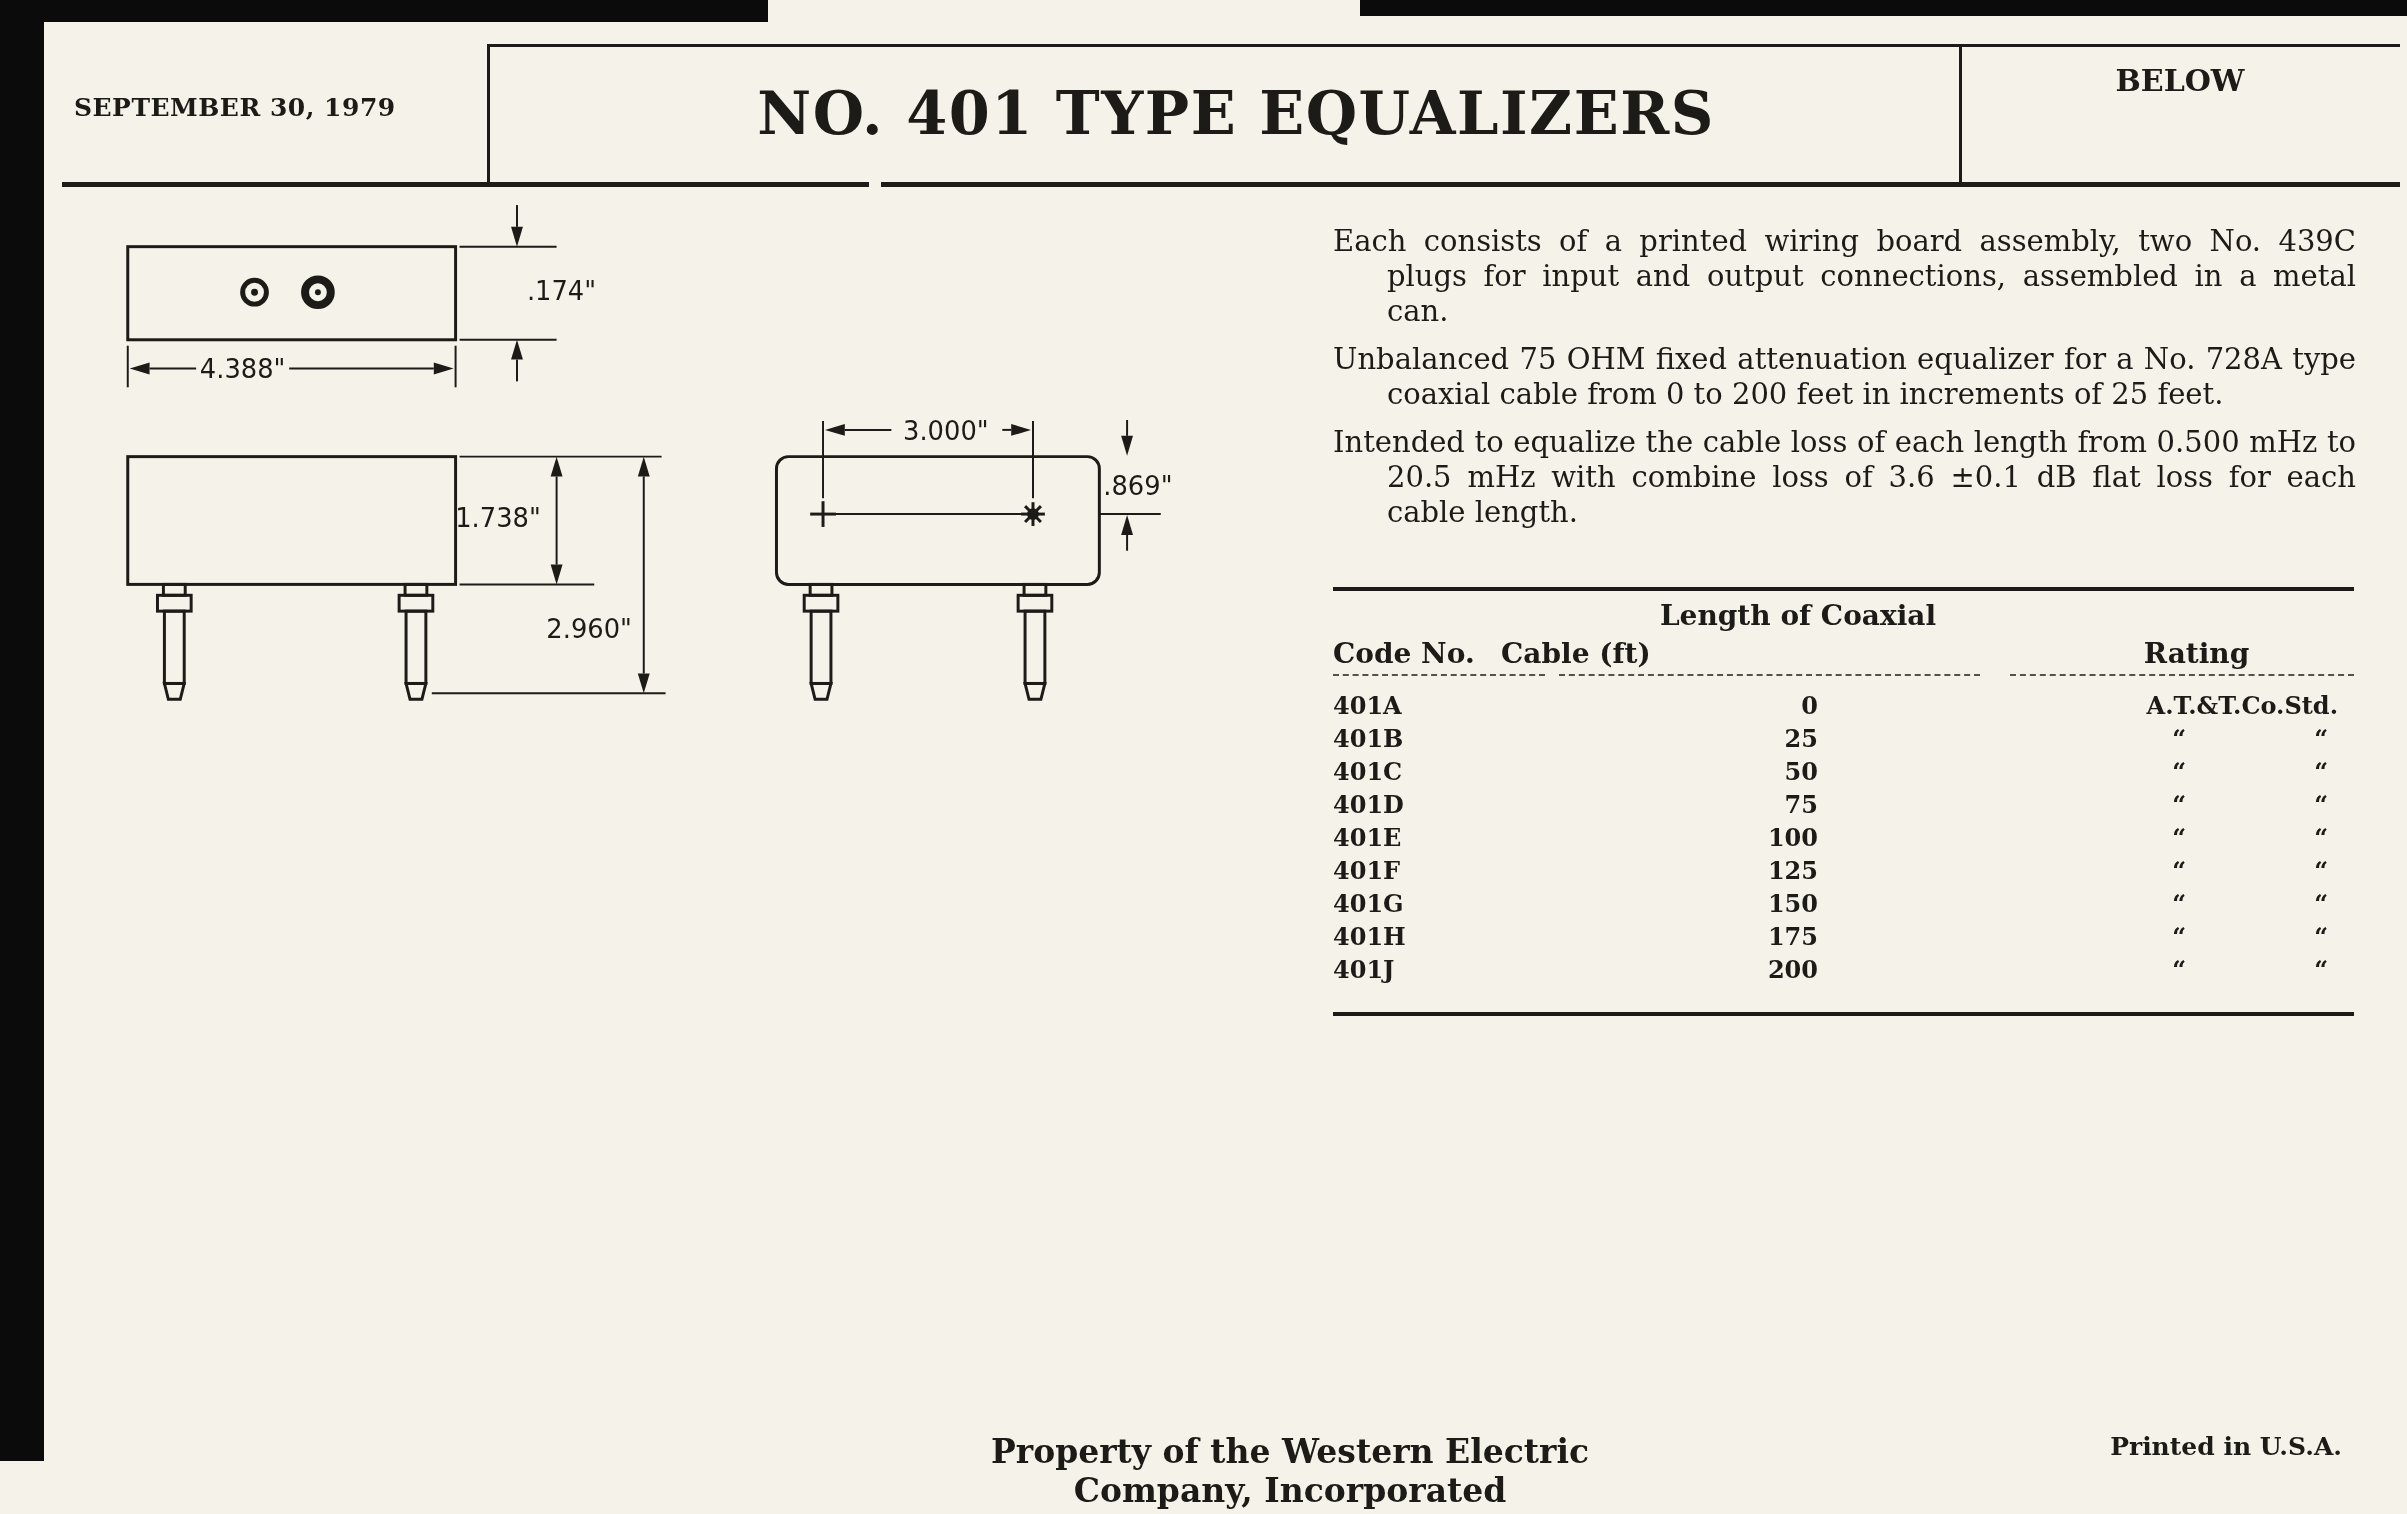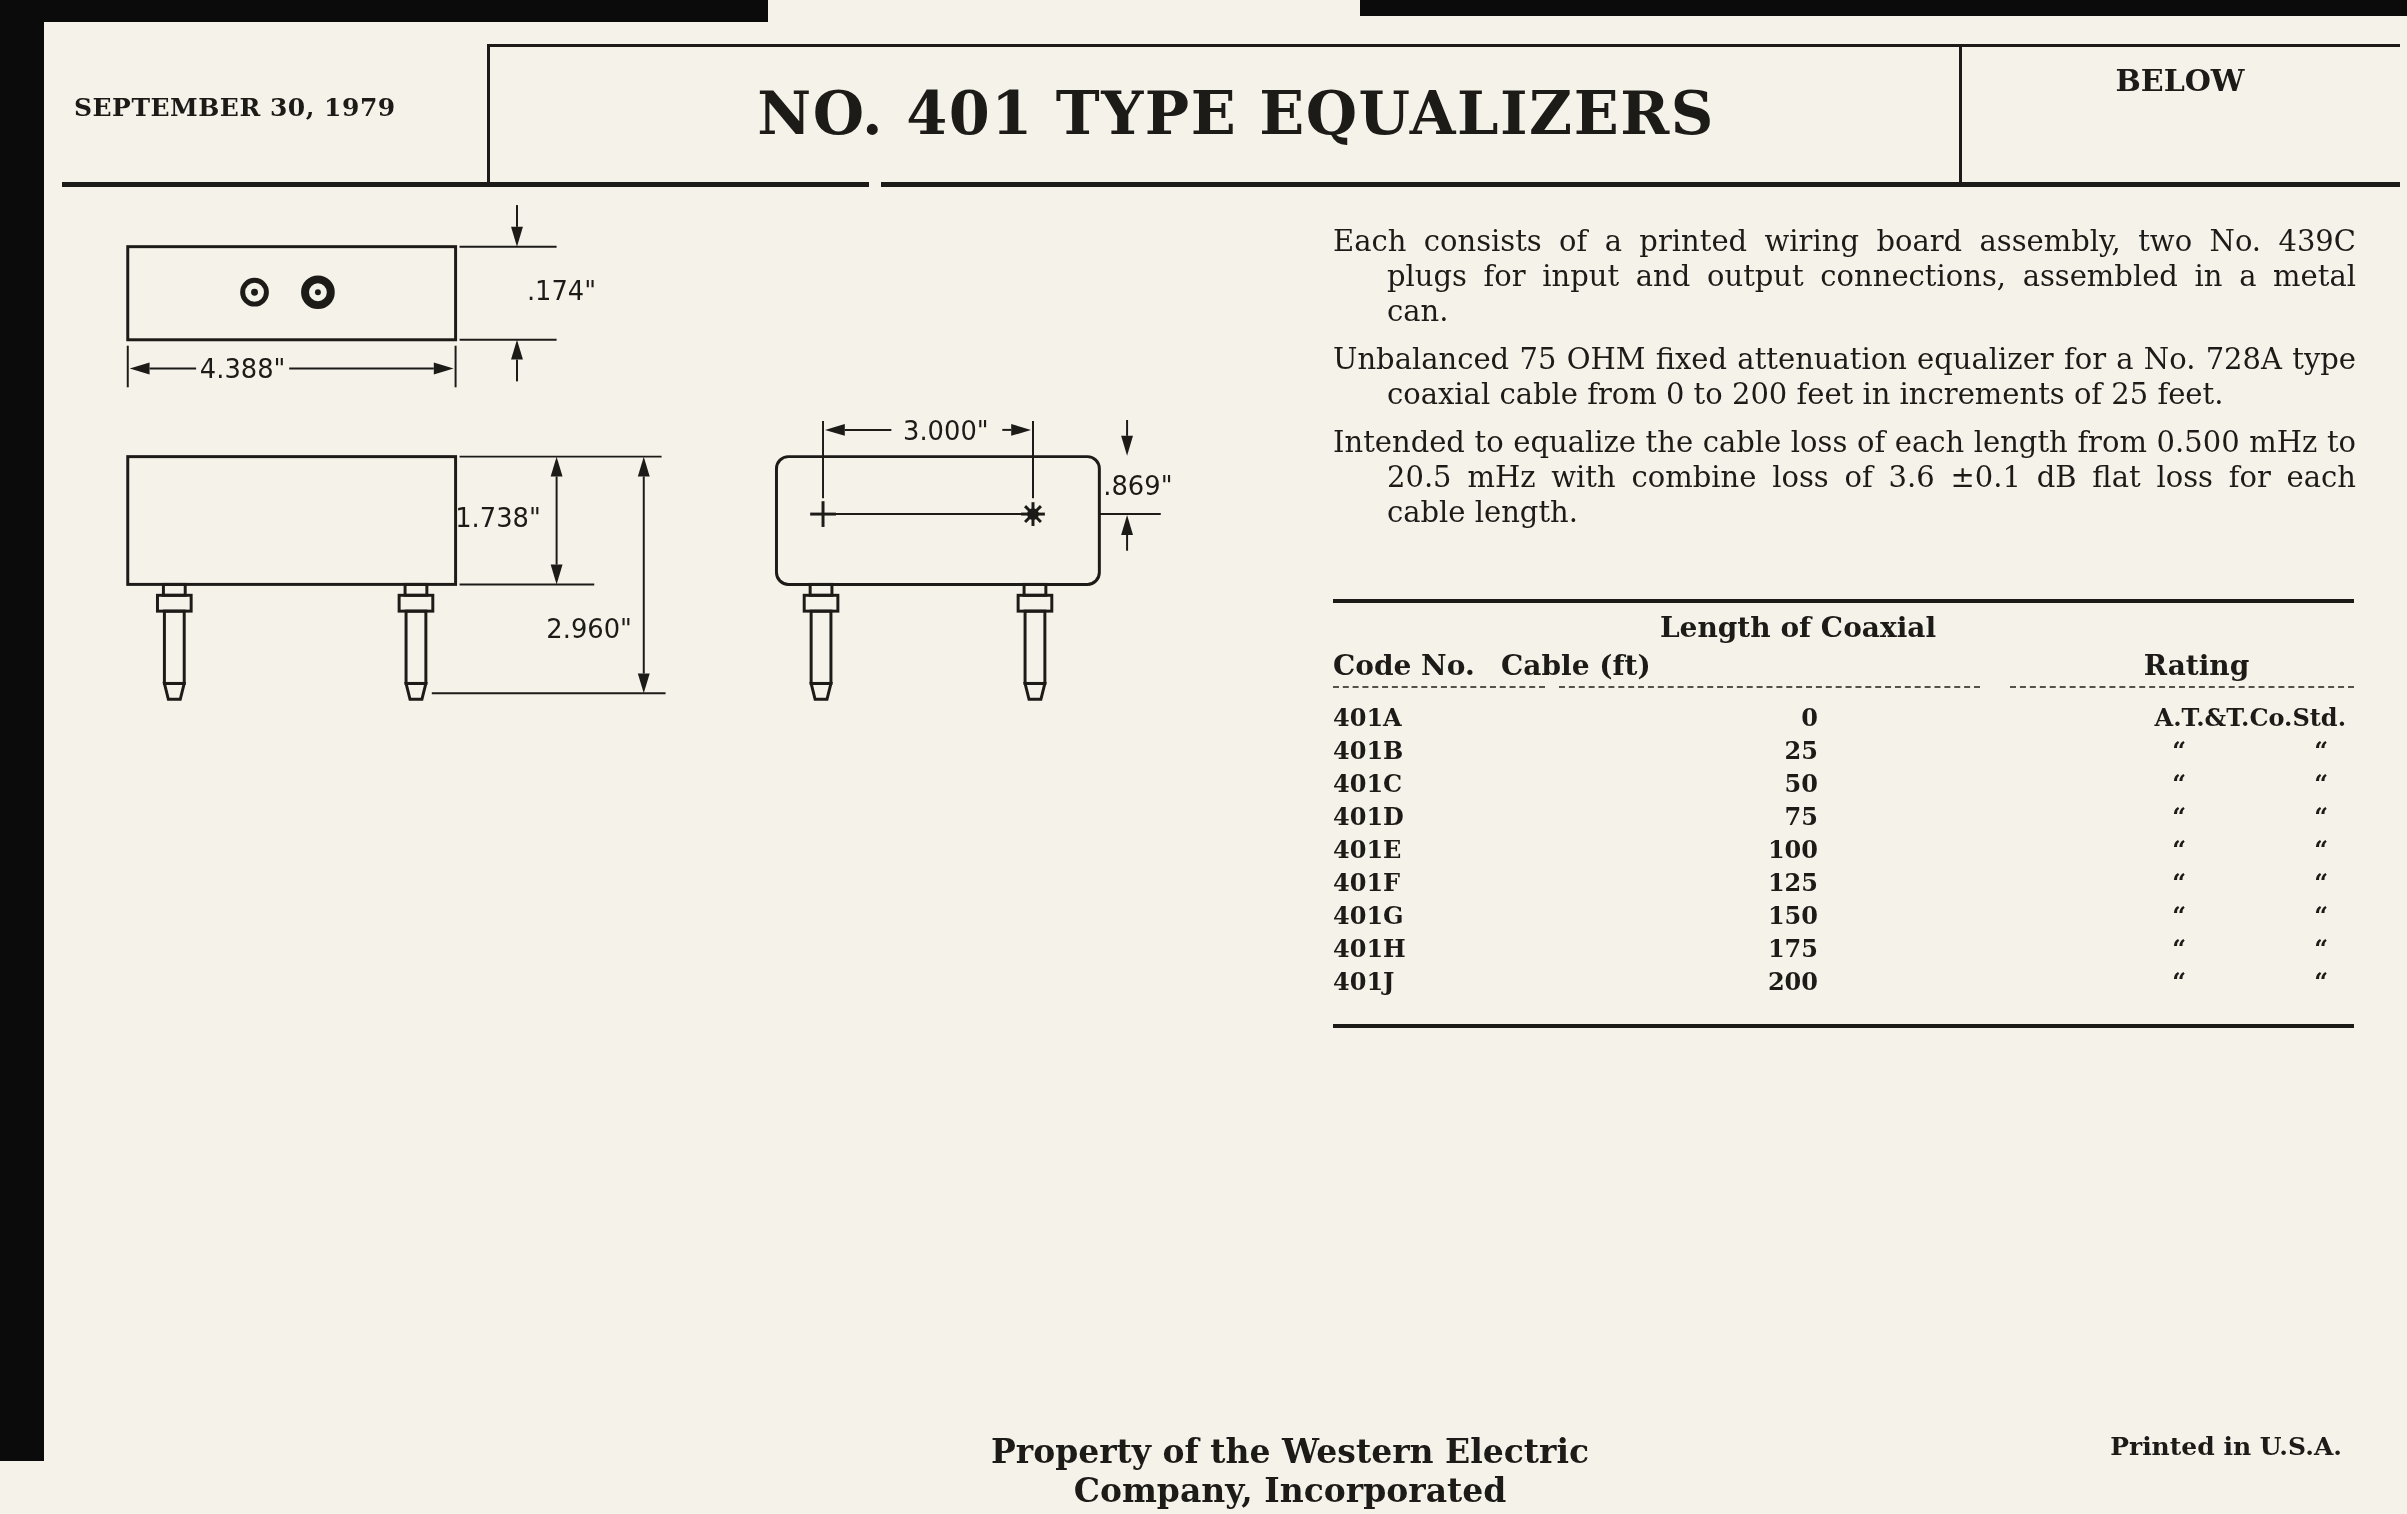--- a/index.html
+++ b/index.html
@@ -21,37 +21,37 @@
   #hrule-right{position:absolute;left:881px;top:182px;width:1519px;height:5px;}
 
   #h-date{position:absolute;left:74px;top:93px;width:406px;font-size:25px;font-weight:700;letter-spacing:0.5px;}
   #h-title{position:absolute;left:500px;top:79px;width:1472px;text-align:center;font-size:59px;font-weight:700;letter-spacing:1.5px;}
   #h-ratings{position:absolute;left:1960px;top:61px;width:440px;text-align:center;font-size:30px;font-weight:700;line-height:39px;}
 
   #desc{position:absolute;left:1333px;top:224px;width:1023px;}
   #desc p{margin:0 0 13px;font-size:29px;line-height:35px;font-weight:400;
     text-align:justify;padding-left:54px;text-indent:-54px;}
 
-  #ratings-table{position:absolute;left:1333px;top:587px;width:1021px;margin-top:12px;}
+  #ratings-table{position:absolute;left:1333px;top:587px;width:1021px;}
   .rule{height:4px;background:#1d1b18;}
   .thead{position:relative;height:83px;font-weight:700;font-size:28px;}
   .h-len1{position:absolute;left:168px;top:8px;width:594px;text-align:center;}
   .h-code{position:absolute;left:0;bottom:4px;}
   .h-len2{position:absolute;left:168px;bottom:4px;width:594px;}
   .h-rating{position:absolute;left:715px;bottom:4px;width:297px;text-align:center;}
   .tunder{position:relative;height:10px;}
   .useg{position:absolute;top:0;border-top:2px dashed #55524a;}
   .useg1{left:0;width:212px;}
   .useg2{left:226px;width:421px;}
   .useg3{left:677px;width:344px;}
   .trows{padding-top:5px;font-size:24px;font-weight:700;}
   .trow{position:relative;height:33px;line-height:33px;}
   .tcode{position:absolute;left:0;}
   .tlen{position:absolute;left:297px;width:188px;text-align:right;}
-  .trating{position:absolute;right:8px;}
+  .trating{position:absolute;right:16px;}
   .tditto{position:absolute;letter-spacing:2px;}
   .d1{right:166px;}
   .d2{right:24px;}
   .t-botrule{height:4px;background:#1d1b18;margin-top:26px;}
 
   #footer-property{position:absolute;left:911px;top:1432px;width:758px;text-align:center;font-size:33px;font-weight:700;}
   #footer-printed{position:absolute;left:2099px;top:1432px;width:243px;text-align:right;font-size:25px;font-weight:700;}
 
   #drawings{position:absolute;left:0;top:0;width:1238px;height:941px;}
   .outline{fill:none;stroke:#1d1b18;stroke-width:3;}

